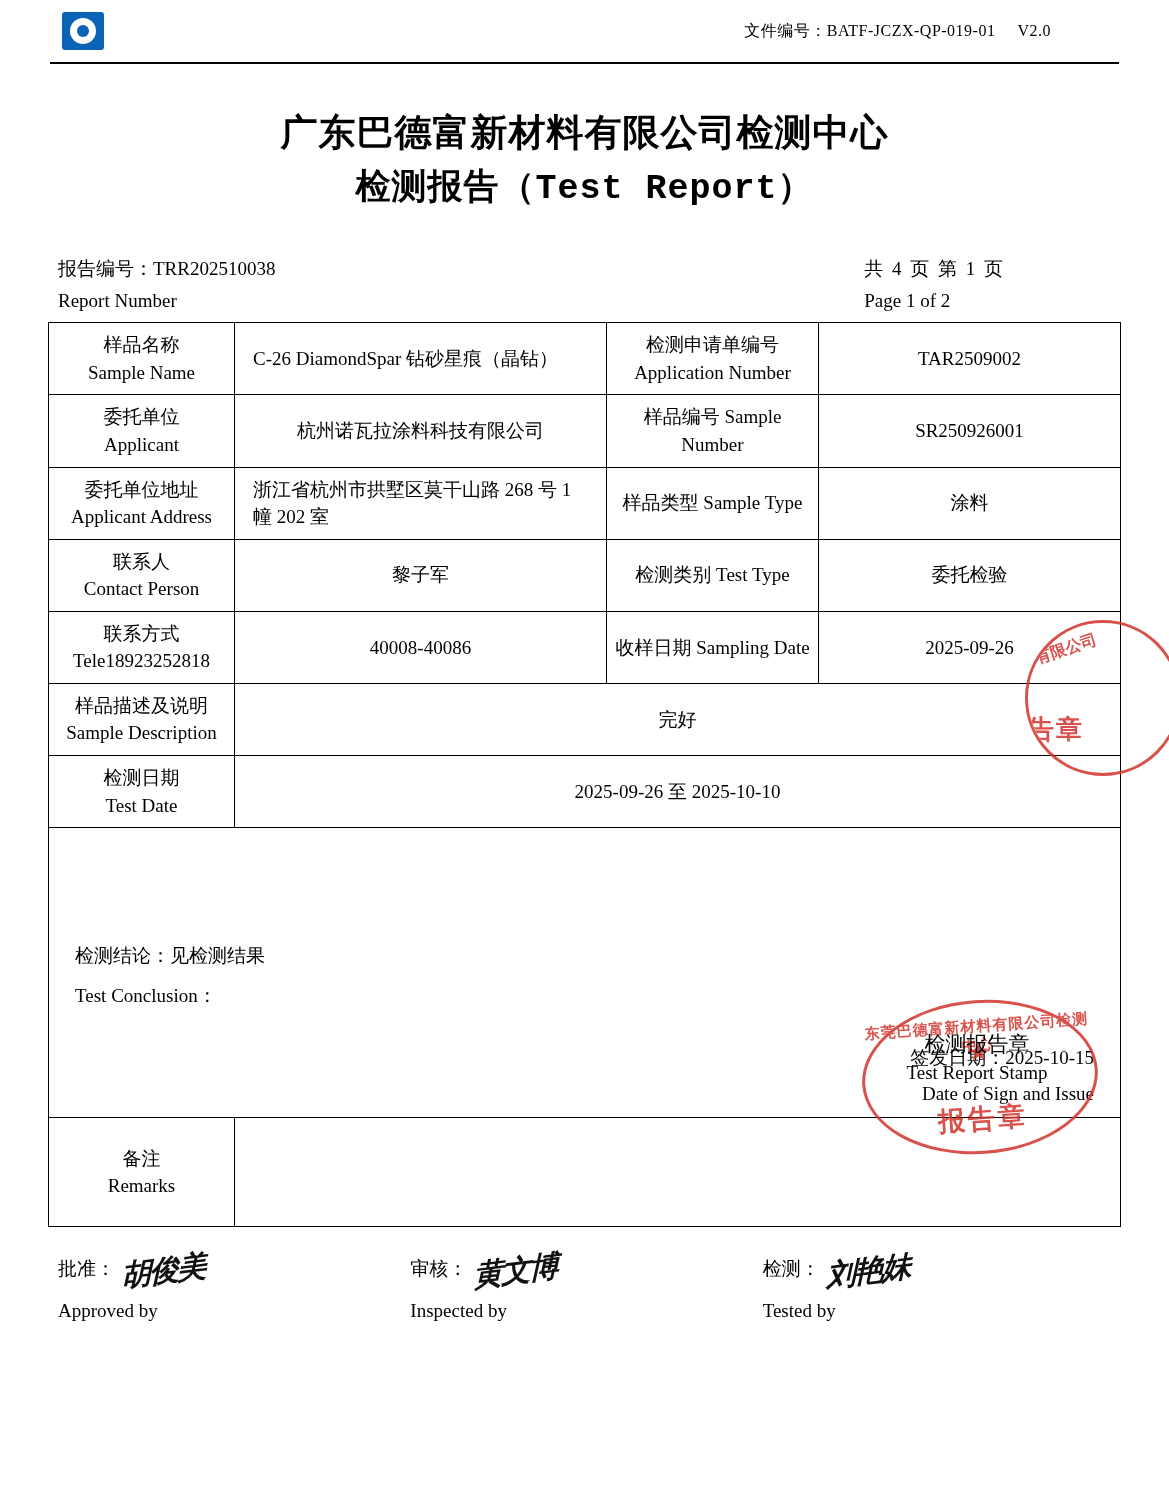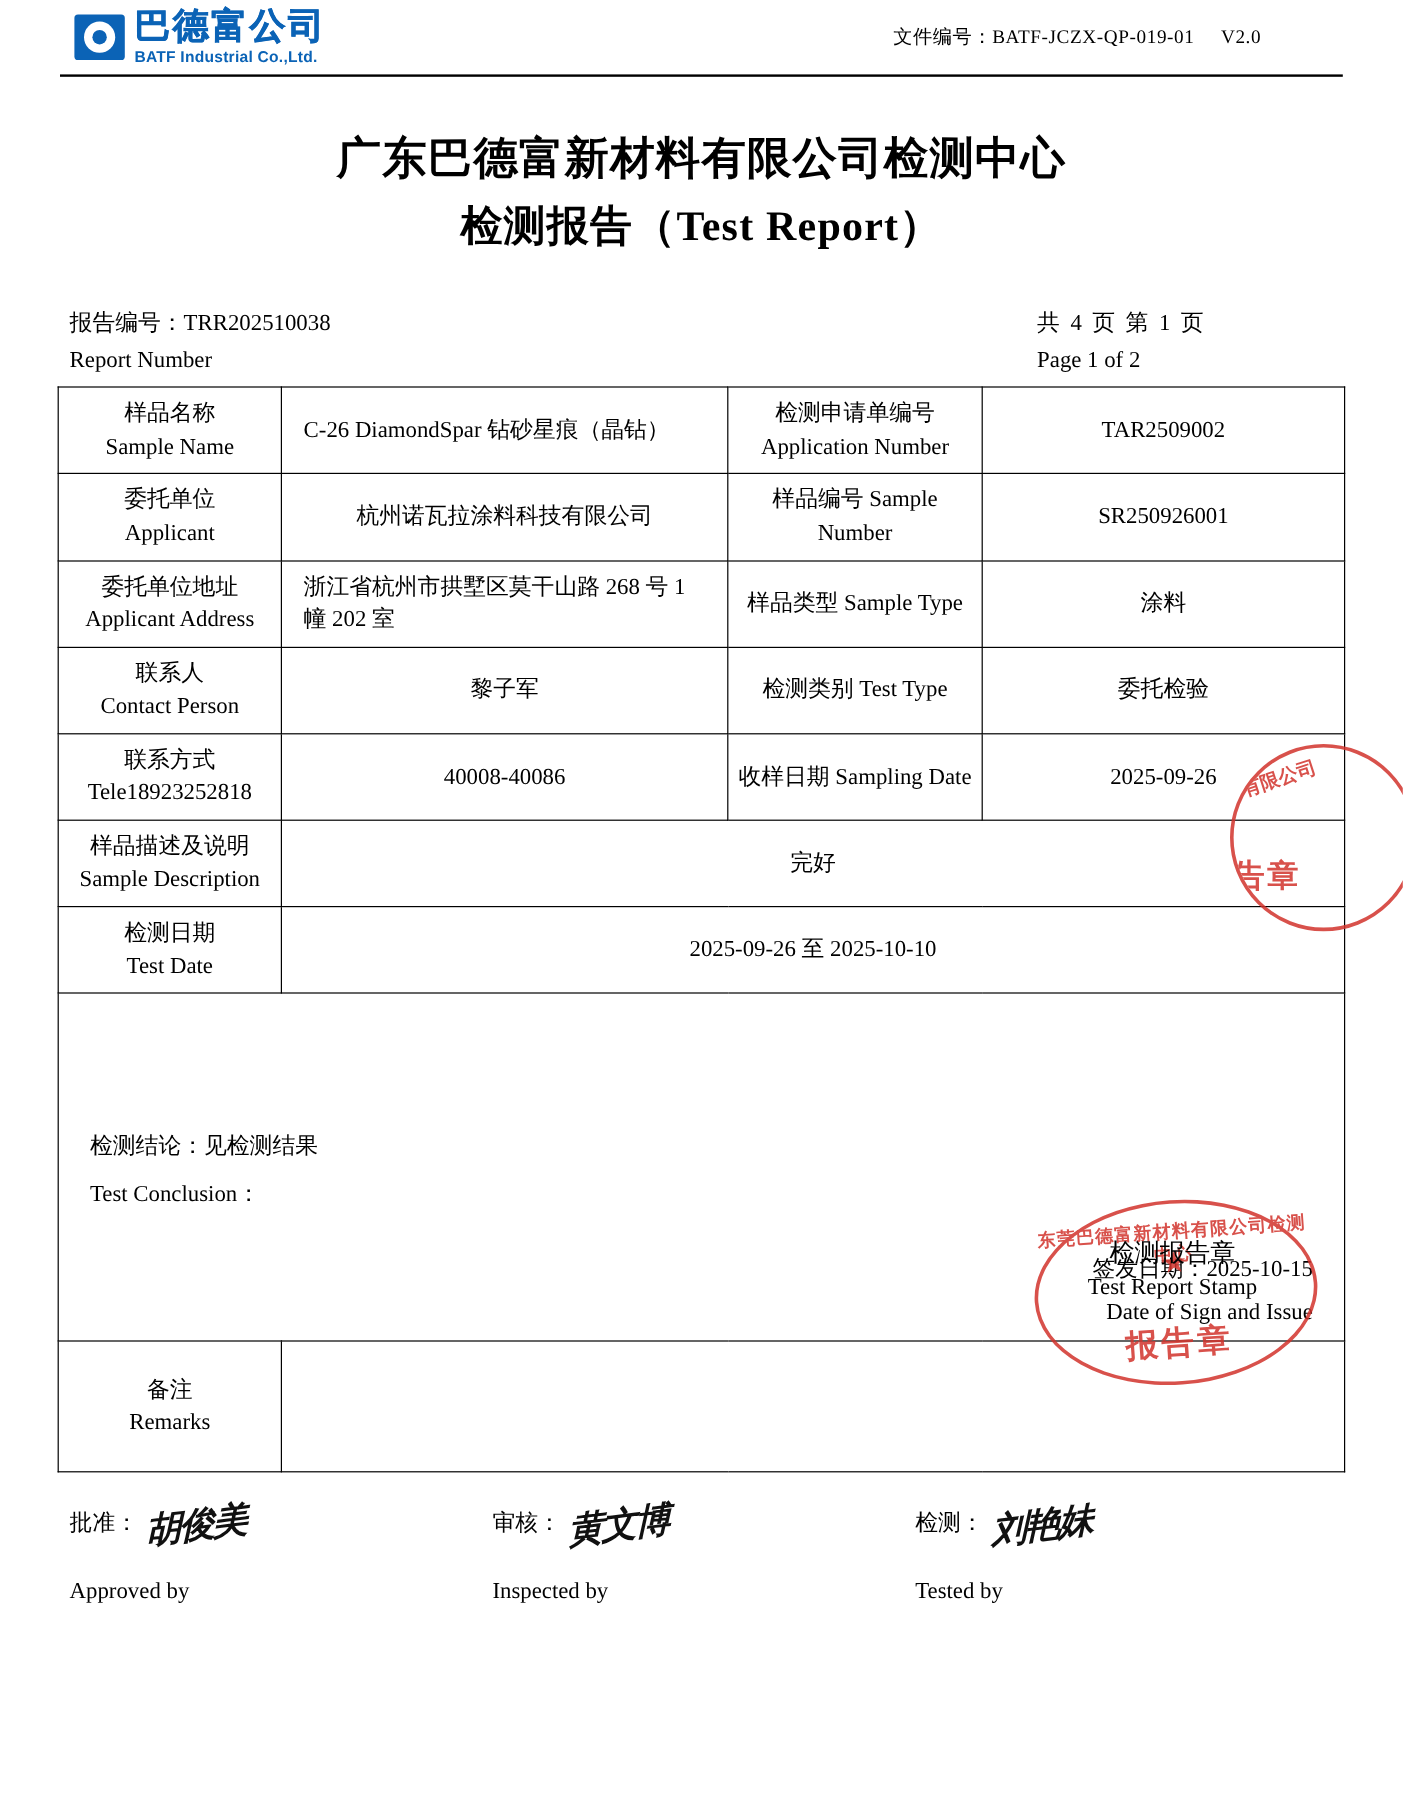--- a/index.html
+++ b/index.html
@@ -104,20 +104,21 @@
     font-weight: bold;
     letter-spacing: 1px;
     line-height: 1.45;
   }
   .title-sub {
     font-size: 35px;
     font-weight: bold;
     letter-spacing: 1px;
     line-height: 1.45;
     margin-top: 4px;
+    font-family: Liberation Mono, monospace;
   }
 
   
   .meta-row {
     display: flex;
     justify-content: space-between;
     margin-top: 42px;
     padding: 0 6px 0 10px;
     font-size: 19px;
   }
@@ -261,21 +262,21 @@
     display: flex;
     margin-top: 24px;
     padding: 0 6px 0 10px;
     font-size: 19px;
   }
   .sig-item {
     position: relative;
     flex: 1;
   }
   .sig-item .cn { display: inline-block; }
-  .sig-item .en { display: block; margin-top: 24px; }
+  .sig-item .en { display: block; margin-top: 8px; }
   .sig-ink {
     display: inline-block;
     font-family: "Liberation Serif", serif;
     font-style: italic;
     font-weight: bold;
     font-size: 30px;
     color: #111;
     transform: rotate(-7deg) skewX(-6deg);
     letter-spacing: -2px;
     margin-left: 6px;
@@ -283,24 +284,20 @@
   }
 </style>
 </head>
 <body>
 
 <div class="page">
 
   <div class="header">
     <div class="logo-wrap">
       <div class="logo-badge"></div>
-      <div class="logo-text">
-        <span class="logo-cn">巴德富公司</span>
-        <span class="logo-en">BATF Industrial Co.,Ltd.</span>
-      </div>
     </div>
     <div class="doc-no">
       <span>文件编号：</span><span>BATF-JCZX-QP-019-01</span><span class="gap"></span><span>V2.0</span>
     </div>
   </div>
   <div class="header-rule"></div>
 
   <div class="title-block">
     <div class="title-main">广东巴德富新材料有限公司检测中心</div>
     <div class="title-sub">检测报告（Test Report）</div>

